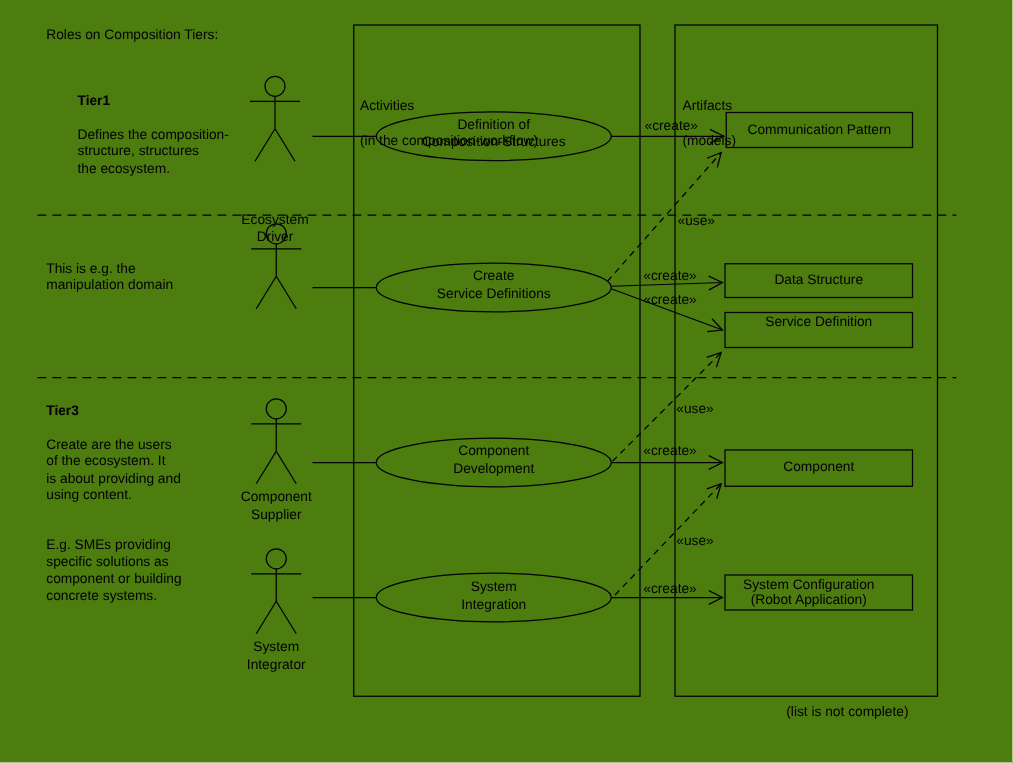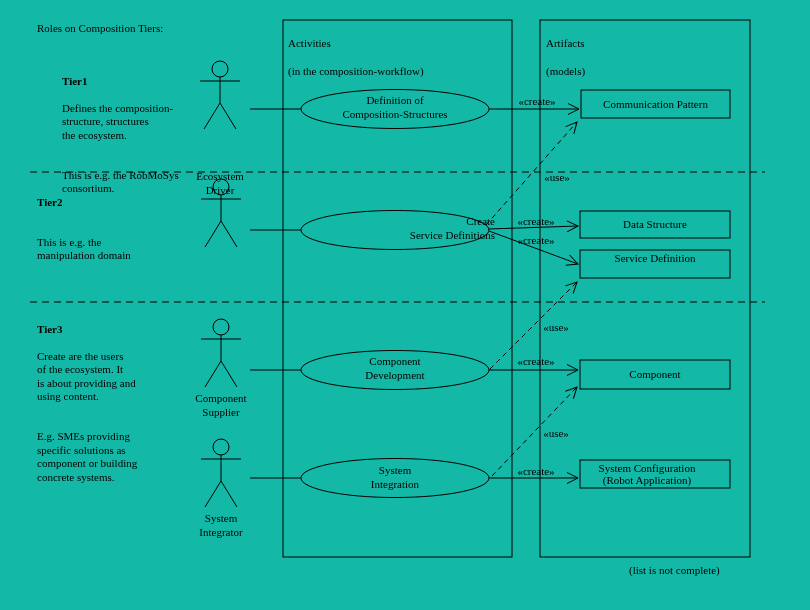--- a/index.html
+++ b/index.html
@@ -1,31 +1,31 @@
 <!DOCTYPE html>
 <html><head>
 <meta charset="utf-8">
 <style>
   html, body { margin: 0; padding: 0; background: #ffffff; }
   .canvas {
     position: relative;
     width: 810px;
     height: 610px;
-    background: #14b8a6;
-    font-family: Liberation Serif, serif;
+    background: #4d7c0f;
+    font-family: Liberation Sans, sans-serif;
     font-size: 11px;
     color: #000000;
     overflow: hidden;
   }
   .canvas svg { position: absolute; left: 0; top: 0; }
   .txt { position: absolute; line-height: 13.5px; white-space: pre-line; }
   .center { text-align: center; }
   .tier-label { font-weight: bold; }
   .tier-note { margin-top: 13px; }
-  .col-header { line-height: 14px; }
+  .col-header { line-height: 14px; margin-top: 42px; }
   .box-label {
     position: absolute; display: flex; align-items: center; justify-content: center;
     text-align: center; line-height: 12.5px; white-space: pre-line;
   }
   .stereo { position: absolute; width: 56px; text-align: center; line-height: 13px; }
 </style>
 </head>
 <body>
 
 <div class="canvas">
@@ -108,25 +108,22 @@
   <div class="txt col-header" style="left:546px; top:22px;">
     <div>Artifacts</div>
     <div>(models)</div>
   </div>
 
   <div class="txt" style="left:37px; top:61px; width:200px;margin-left:25px;">
     <div class="tier-label">Tier1</div>
     <div class="tier-desc">Defines the composition-
 structure, structures
 the ecosystem.</div>
-    <div class="tier-note">This is e.g. the RobMoSys
-consortium.</div>
   </div>
   <div class="txt" style="left:37px; top:182px; width:200px;">
-    <div class="tier-label">Tier2</div>
     <div class="tier-note">This is e.g. the
 manipulation domain</div>
   </div>
   <div class="txt" style="left:37px; top:309px; width:200px;">
     <div class="tier-label">Tier3</div>
     <div class="tier-desc">Create are the users
 of the ecosystem. It
 is about providing and
 using content.</div>
     <div class="tier-note">E.g. SMEs providing
@@ -137,21 +134,21 @@
 
   <div class="txt center" style="left:160px; top:134px; width:120px;margin-top:36px;">Ecosystem
 Driver</div>
   <div class="txt center" style="left:161px; top:392px; width:120px;">Component
 Supplier</div>
   <div class="txt center" style="left:161px; top:512px; width:120px;">System
 Integrator</div>
 
   <div class="txt center" style="left:295px; top:94px; width:200px;">Definition of
 Composition-Structures</div>
-  <div class="txt center" style="left:295px; top:215px; width:200px;text-align:right;">Create
+  <div class="txt center" style="left:295px; top:215px; width:200px;">Create
 Service Definitions</div>
   <div class="txt center" style="left:295px; top:355px; width:200px;">Component
 Development</div>
   <div class="txt center" style="left:295px; top:464px; width:200px;">System
 Integration</div>
 
   <div class="box-label" style="left:581px; top:90px; width:149px; height:28px;">Communication Pattern</div>
   <div class="box-label" style="left:580px; top:211px; width:150px; height:27px;">Data Structure</div>
   <div class="box-label" style="left:580px; top:250px; width:150px; height:16px;">Service Definition</div>
   <div class="box-label" style="left:580px; top:360px; width:150px; height:29px;">Component</div>

